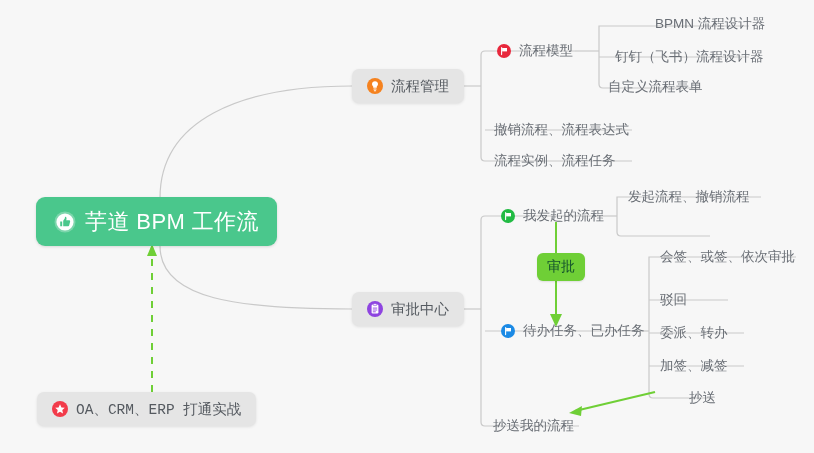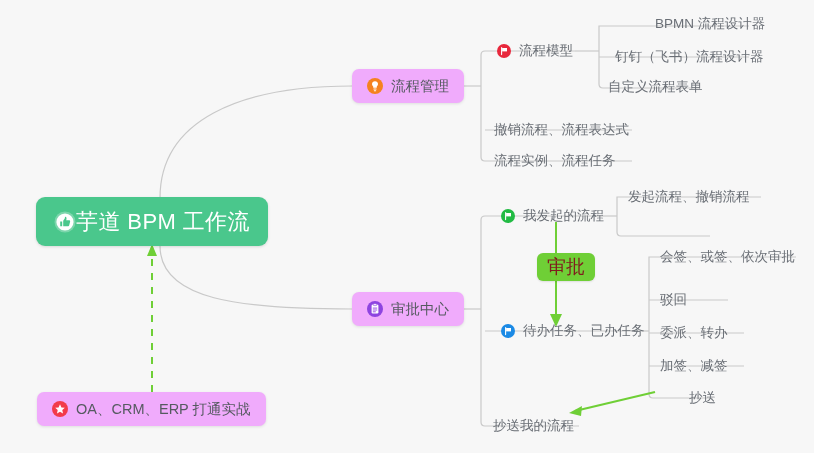--- a/index.html
+++ b/index.html
@@ -42,29 +42,31 @@
     background: #4ac78c;
     border-radius: 9px;
     padding: 0 18px;
     height: 49px;
     box-shadow: 0 1px 3px rgba(0,0,0,0.13);
   }
   .root-label {
     color: #ffffff;
     font-size: 22px;
     letter-spacing: 0.4px;
+    margin-left: 9px;
   }
 
   
   .card-node {
-    background: #f0abfc;
+    background: #e5e5e5;
     border-radius: 7px;
     padding: 0 15px;
     height: 34px;
     box-shadow: 0 1px 3px rgba(0,0,0,0.10);
+    font-family: Liberation Mono, monospace;
   }
   .card-label {
     color: #555a60;
     font-size: 14.5px;
     margin-left: 8px;
   }
 
   
   .leaf-node {
     height: 26px;
@@ -88,22 +90,22 @@
   
   .badge-node {
     background: #6fcf36;
     border-radius: 6px;
     height: 28px;
     padding: 0 10px;
     justify-content: center;
     box-shadow: 0 1px 2px rgba(0,0,0,0.10);
   }
   .badge-label {
-    color: #7f1d1d;
-    font-size: 19px;
+    color: #14532d;
+    font-size: 14px;
   }
 </style>
 </head>
 <body>
 
 <div id="canvas">
 
   <svg id="links" viewBox="0 0 814 453" xmlns="http://www.w3.org/2000/svg">
     <g fill="none" stroke="#c9c9c9" stroke-width="1.2">
 

